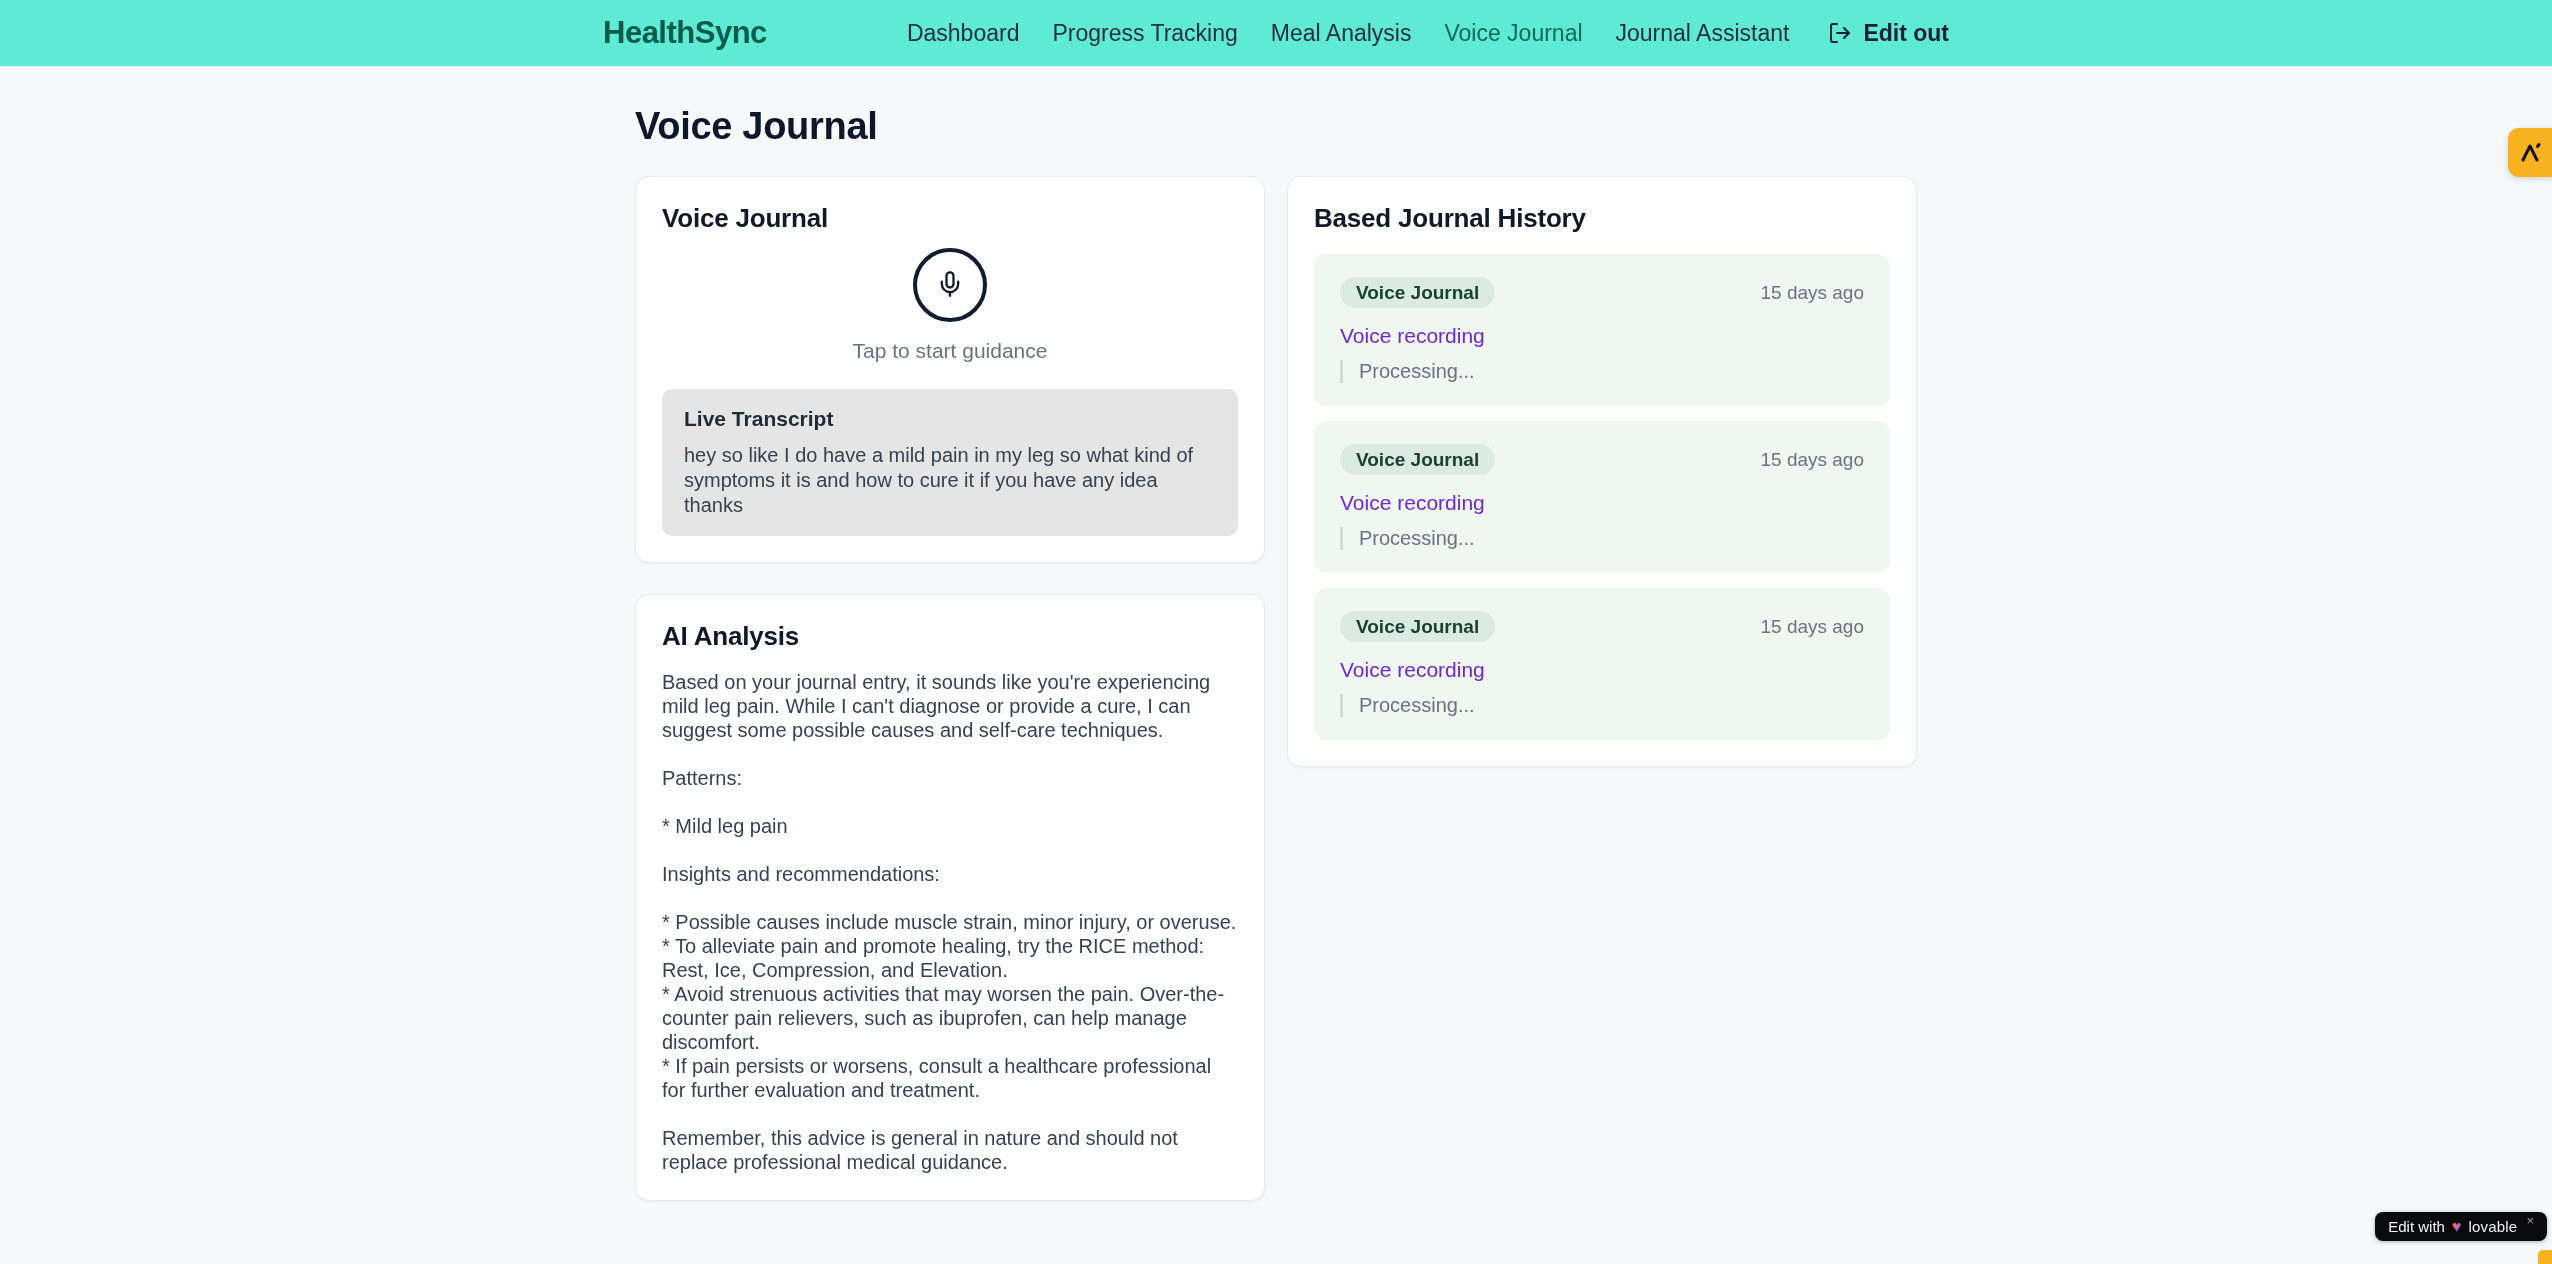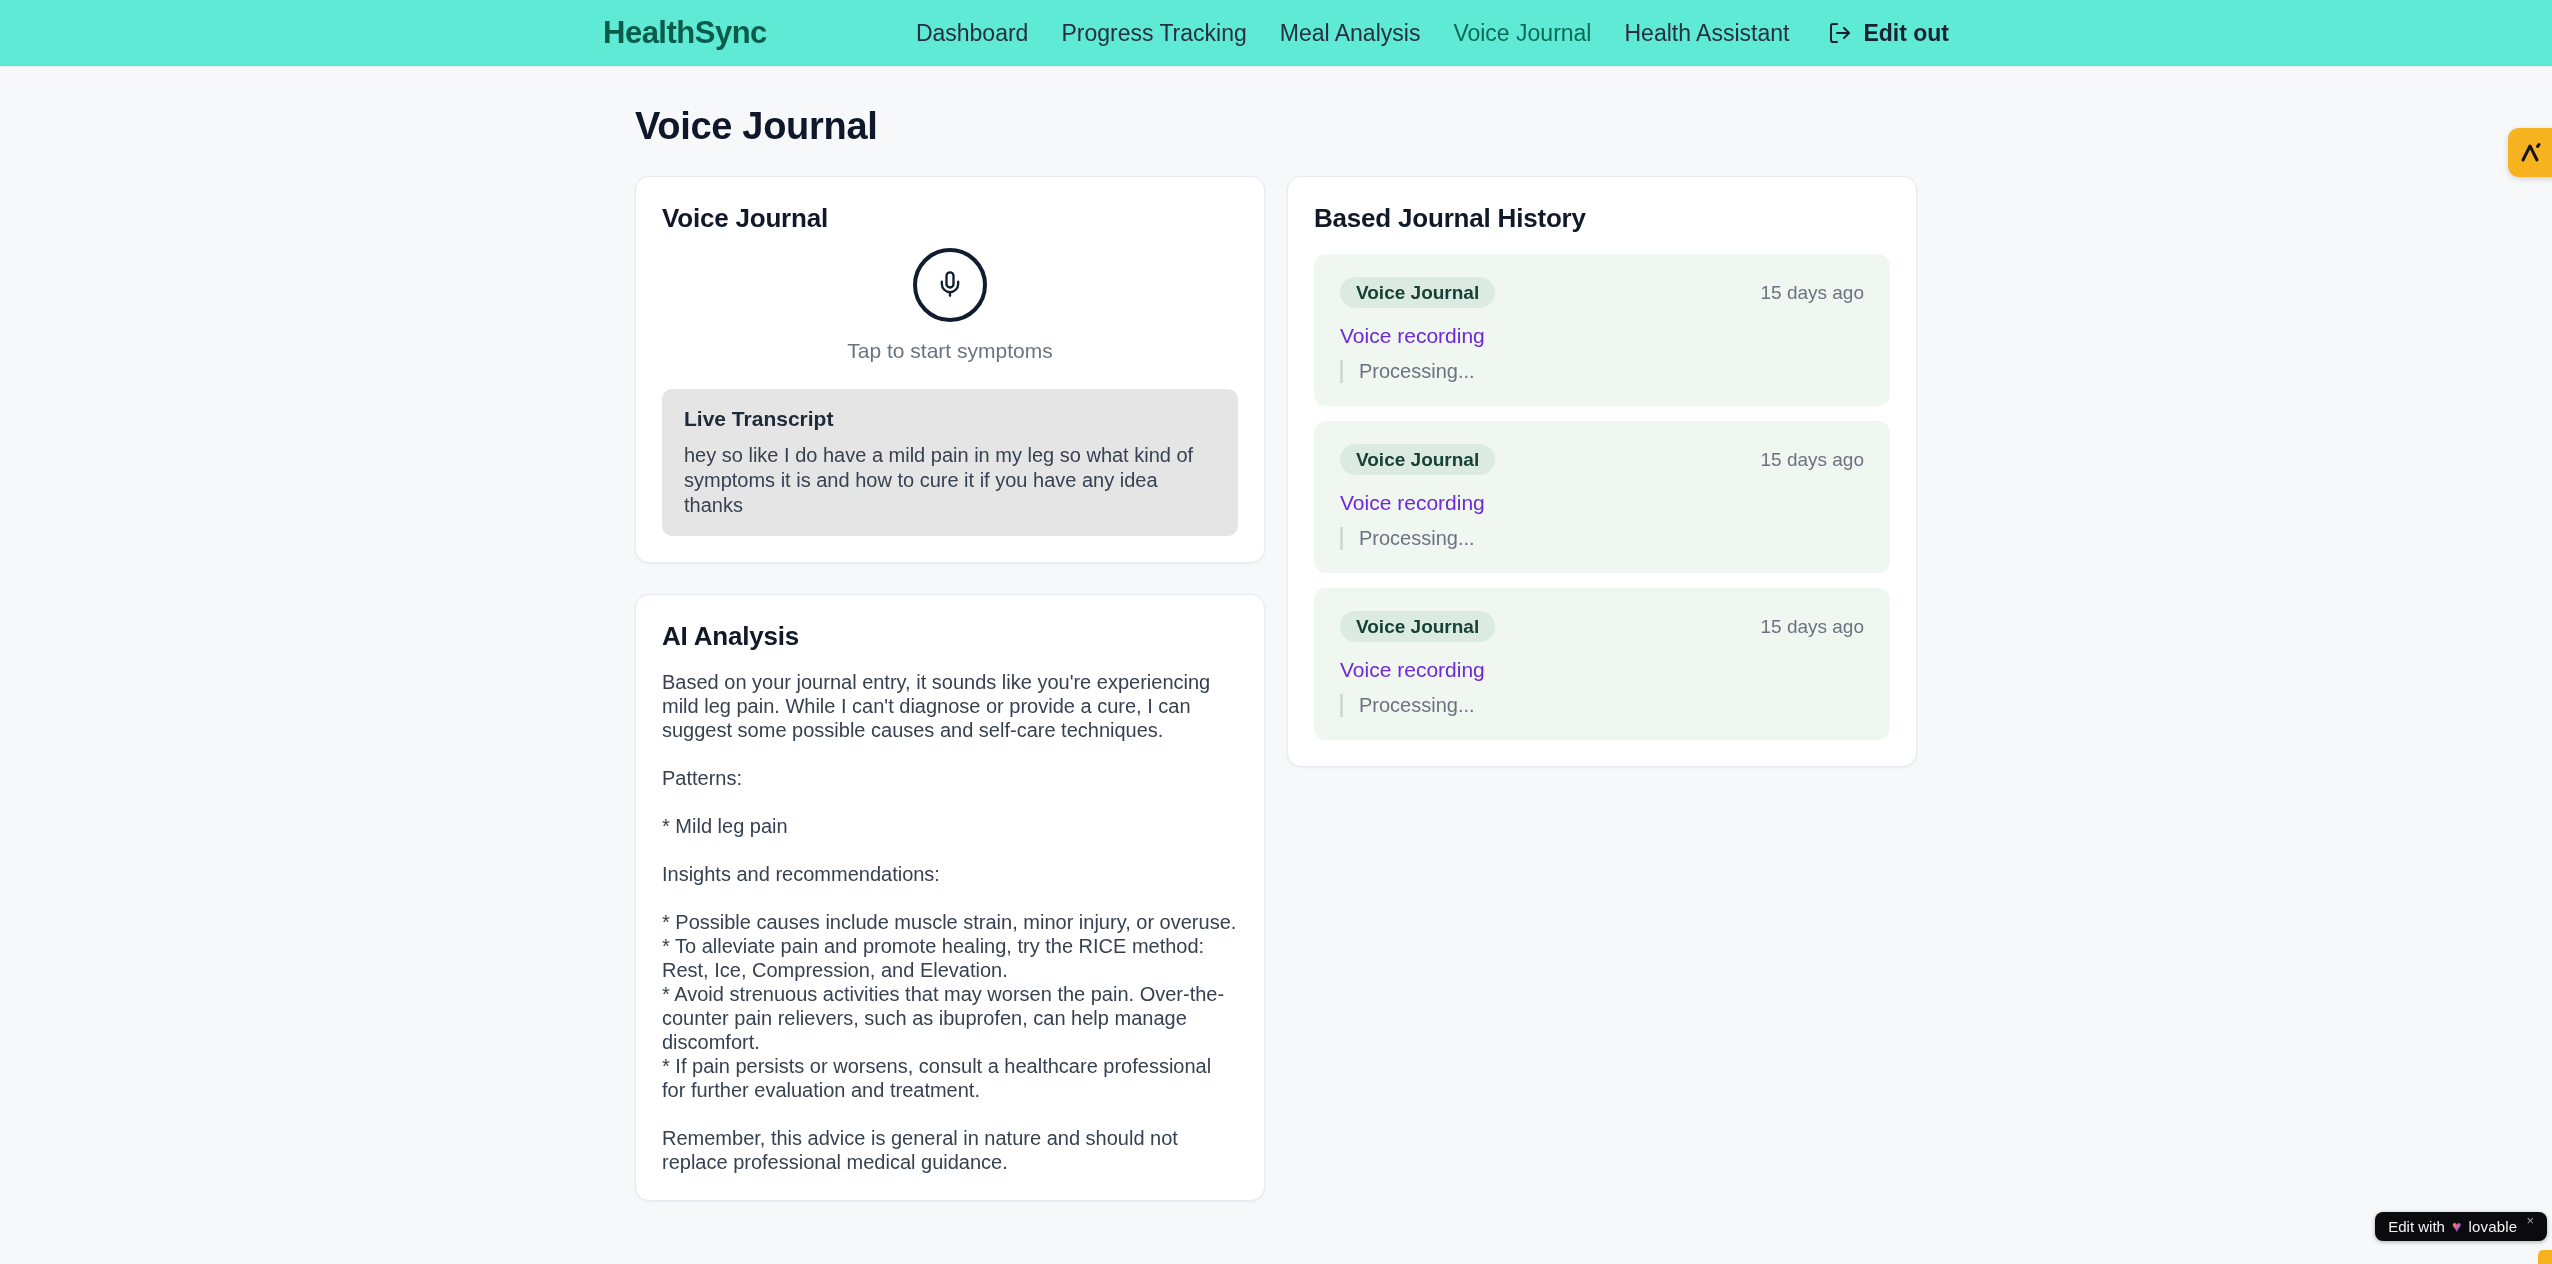--- a/index.html
+++ b/index.html
@@ -113,21 +113,21 @@
 <body>
 
 <header>
   <div class="header-inner">
     <div class="logo">HealthSync</div>
     <nav>
       <a>Dashboard</a>
       <a>Progress Tracking</a>
       <a>Meal Analysis</a>
       <a class="active">Voice Journal</a>
-      <a>Health Assistant</a>
+      <a>Journal Assistant</a>
       <button class="signout">
         <span>
           <svg width="24" height="24" viewBox="0 0 24 24" fill="none" stroke="#1a2232" stroke-width="2" stroke-linecap="round" stroke-linejoin="round">
             <path d="M9 21H5a2 2 0 0 1-2-2V5a2 2 0 0 1 2-2h4"></path>
             <polyline points="16 17 21 12 16 7"></polyline>
             <line x1="21" y1="12" x2="9" y2="12"></line>
           </svg>
         </span>
         <span>Edit out</span>
       </button>
@@ -146,21 +146,21 @@
         <div class="mic-area">
           <button class="mic-btn">
             <span>
               <svg width="28" height="28" viewBox="0 0 24 24" fill="none" stroke="#111c2e" stroke-width="2" stroke-linecap="round" stroke-linejoin="round">
                 <path d="M12 2a3 3 0 0 0-3 3v7a3 3 0 0 0 6 0V5a3 3 0 0 0-3-3Z"></path>
                 <path d="M19 10v2a7 7 0 0 1-14 0v-2"></path>
                 <line x1="12" y1="19" x2="12" y2="22"></line>
               </svg>
             </span>
           </button>
-          <div class="tap-hint">Tap to start symptoms</div>
+          <div class="tap-hint">Tap to start guidance</div>
         </div>
         <div class="transcript">
           <div class="transcript-title">Live Transcript</div>
           <div class="transcript-body">hey so like I do have a mild pain in my leg so what kind of symptoms it is and how to cure it if you have any idea thanks</div>
         </div>
       </section>
 
       <section class="card">
         <h2>AI Analysis</h2>
         <div class="analysis-body">Based on your journal entry, it sounds like you're experiencing mild leg pain. While I can't diagnose or provide a cure, I can suggest some possible causes and self-care techniques.

